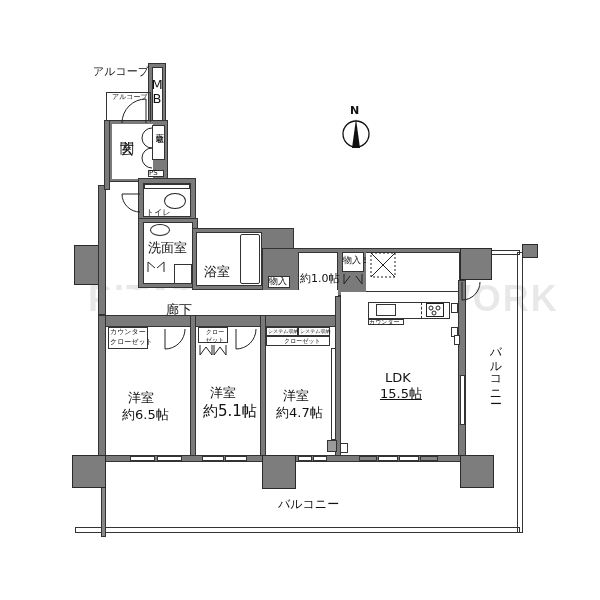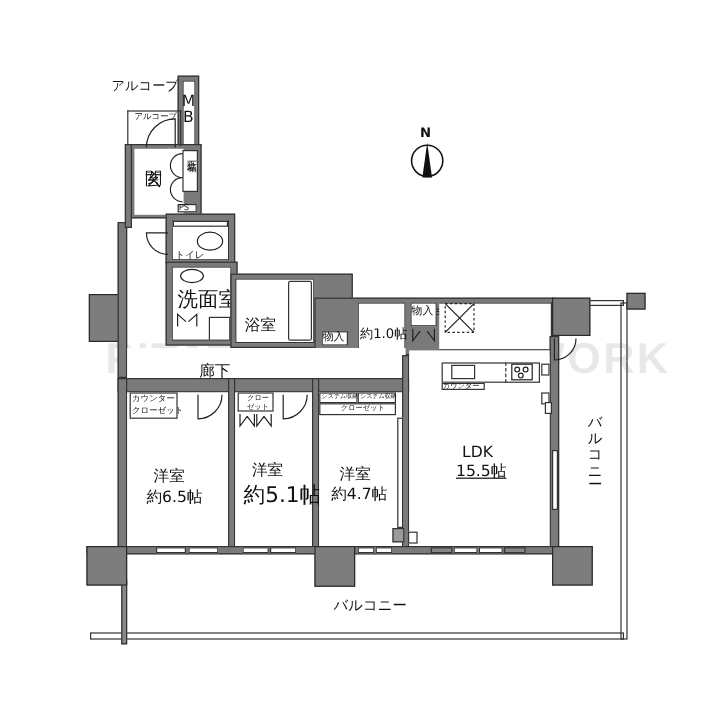--- a/index.html
+++ b/index.html
@@ -61,21 +61,21 @@
 <div class="abs fix" style="left:144px;top:184px;width:46px;height:5px;"></div>
 <div class="abs" style="left:164px;top:193px;width:22px;height:16px;border:1px solid #222;border-radius:50%;background:#fff;"></div>
 <div class="lbl tiny" style="left:146px;top:208px;font-size:8px;">トイレ</div>
 <svg style="left:120px;top:192px;" width="22" height="22">
   <path d="M20,2 L2,2 A18,18 0 0,0 20,20" fill="none" stroke="#222" stroke-width="1"></path>
 </svg>
 
 <div class="abs wall" style="left:138px;top:218px;width:60px;height:70px;"></div>
 <div class="abs room" style="left:143px;top:222px;width:50px;height:62px;border:1px solid #333;"></div>
 <div class="abs" style="left:150px;top:224px;width:20px;height:12px;border:1px solid #222;border-radius:50%;"></div>
-<div class="lbl mid" style="left:148px;top:240px;font-size:17px;">洗面室</div>
+<div class="lbl mid" style="left:148px;top:240px;font-size:13px;">洗面室</div>
 <div class="abs fix" style="left:174px;top:264px;width:18px;height:20px;"></div>
 <svg style="left:146px;top:258px;" width="20" height="16">
   <path d="M2,14 L2,4 L9,10 M18,14 L18,4 L11,10" fill="none" stroke="#222" stroke-width="1"></path>
 </svg>
 <svg style="left:194px;top:236px;" width="26" height="28">
   <path d="M2,2 L24,2 A22,22 0 0,1 2,24" fill="none" stroke="#222" stroke-width="1"></path>
 </svg>
 
 <div class="abs wall" style="left:192px;top:228px;width:102px;height:62px;"></div>
 <div class="abs room" style="left:196px;top:232px;width:66px;height:54px;border:1px solid #333;"></div>
@@ -138,21 +138,21 @@
 <div class="abs room" style="left:196px;top:327px;width:64px;height:128px;"></div>
 <div class="abs fix" style="left:198px;top:327px;width:30px;height:16px;"></div>
 <div class="lbl tiny" style="left:205px;top:328px;font-size:6px;width:20px;white-space:normal;">クローゼット</div>
 <svg style="left:198px;top:343px;" width="30" height="14">
   <path d="M2,2 L2,12 L8,4 M14,2 L14,12 L8,4 M16,2 L16,12 L22,4 M28,2 L28,12 L22,4" fill="none" stroke="#222" stroke-width="1"></path>
 </svg>
 <svg style="left:234px;top:327px;" width="26" height="24">
   <path d="M2,2 L2,22 A20,20 0 0,0 22,2" fill="none" stroke="#222" stroke-width="1"></path>
 </svg>
 <div class="lbl big" style="left:210px;top:385px;font-size:13px;">洋室</div>
-<div class="lbl big" style="left:203px;top:402px;font-size:18px;">約5.1帖</div>
+<div class="lbl big" style="left:203px;top:402px;font-size:15px;">約5.1帖</div>
 
 <div class="abs room" style="left:266px;top:327px;width:69px;height:128px;"></div>
 <div class="abs fix" style="left:266px;top:327px;width:32px;height:9px;"></div>
 <div class="lbl tiny" style="left:268px;top:328px;font-size:5px;">システム収納</div>
 <div class="abs fix" style="left:298px;top:327px;width:32px;height:9px;"></div>
 <div class="lbl tiny" style="left:300px;top:328px;font-size:5px;">システム収納</div>
 <div class="abs fix" style="left:266px;top:336px;width:64px;height:10px;"></div>
 <div class="lbl tiny" style="left:284px;top:337px;font-size:6px;">クローゼット</div>
 <div class="lbl big" style="left:283px;top:388px;font-size:13px;">洋室</div>
 <div class="lbl big" style="left:276px;top:405px;font-size:13px;">約4.7帖</div>

